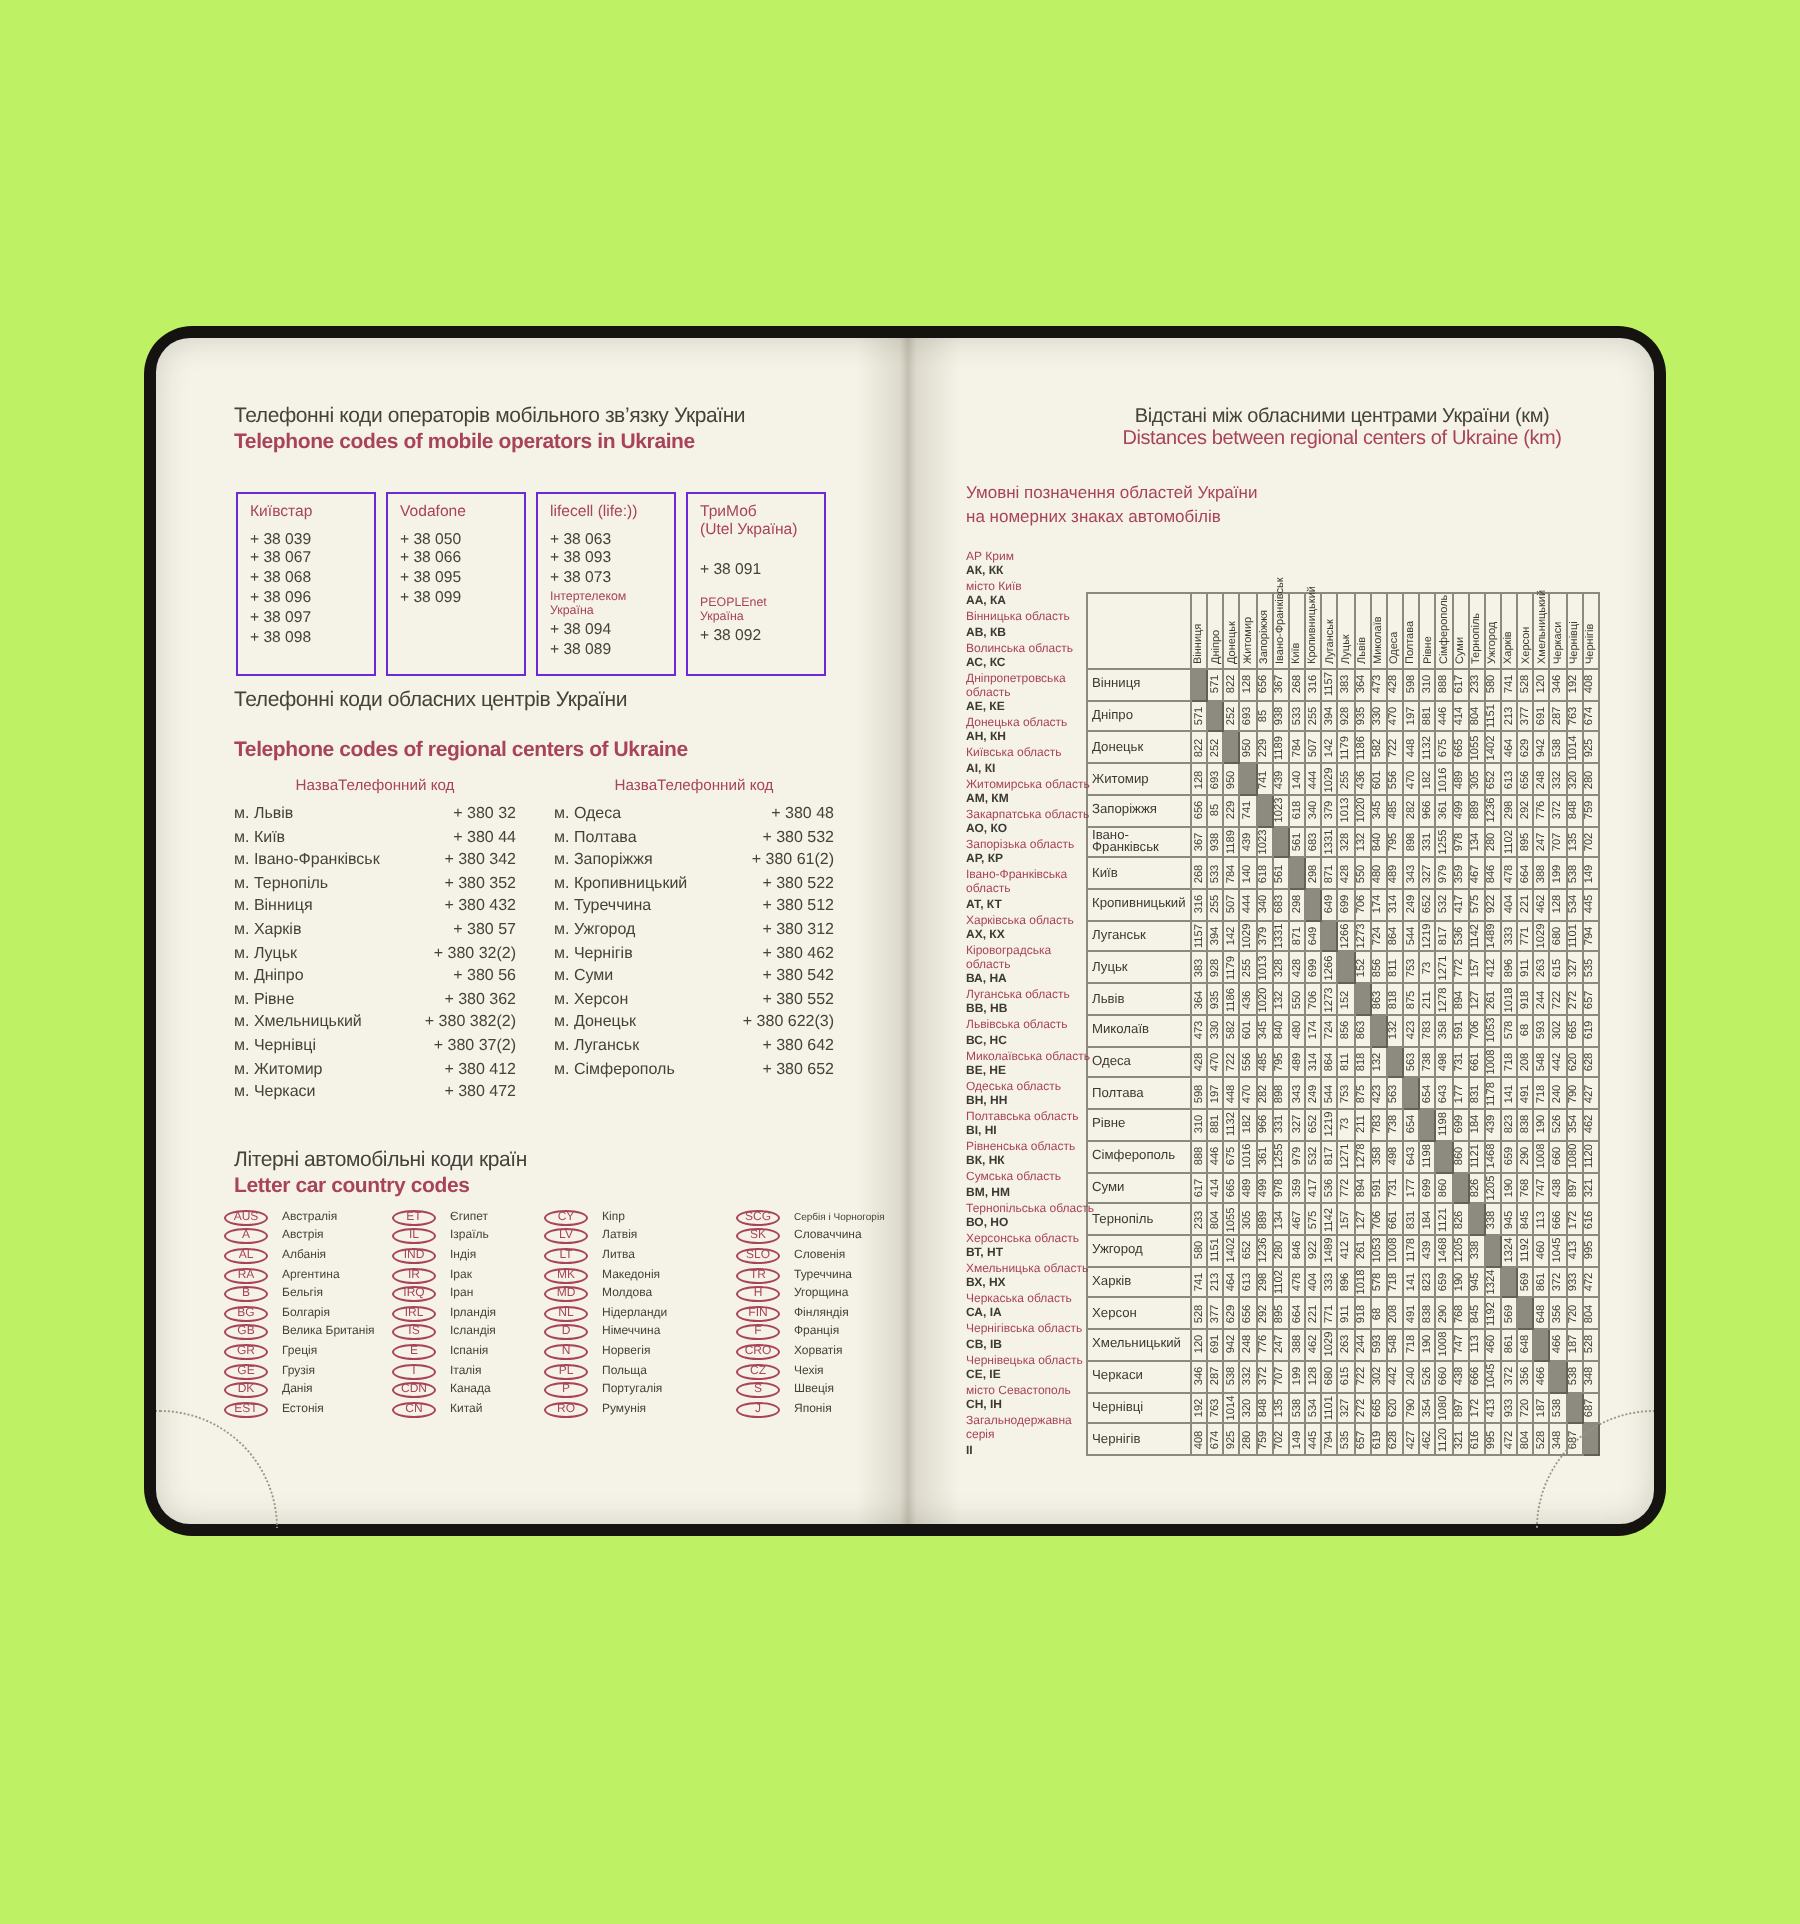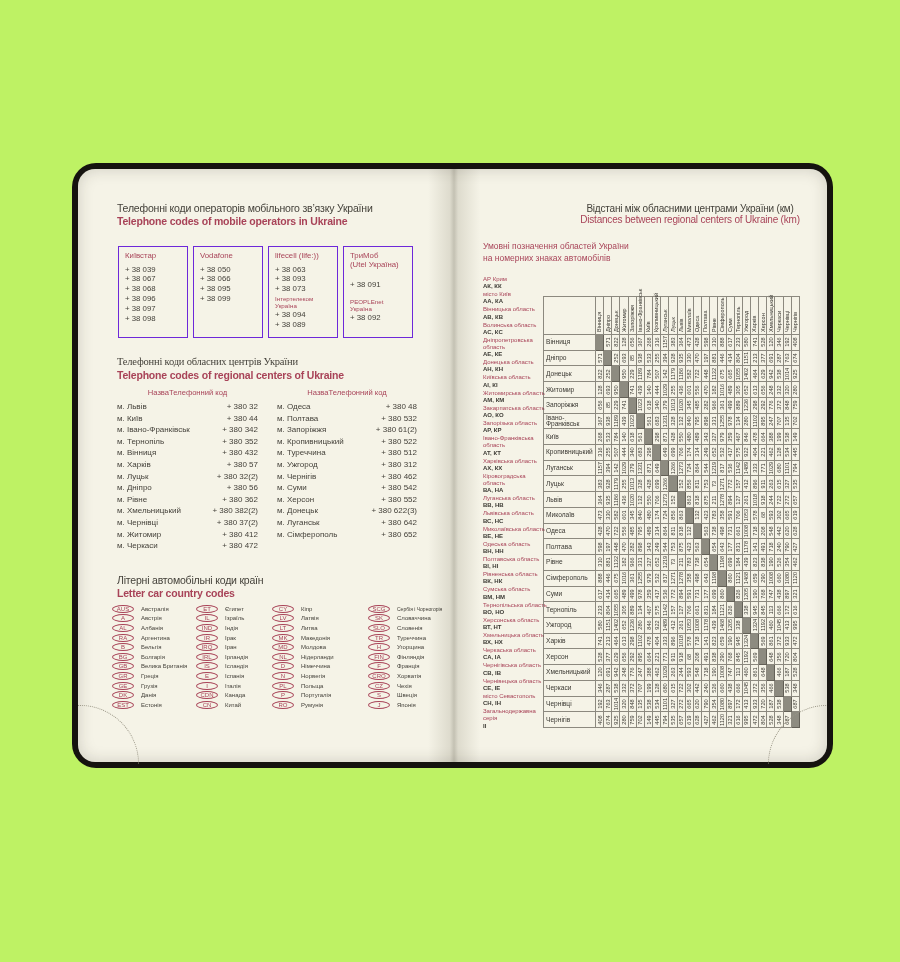--- a/index.html
+++ b/index.html
@@ -25,21 +25,21 @@
   .tear .arc{position:absolute;width:116px;height:116px;border:1px dotted #9a9686;border-radius:50%;}
   .tear.left{left:78px;top:702px;}
   .tear.left .arc{left:-57px;top:3px;}
   .tear.right{left:765px;top:702px;}
   .tear.right .arc{left:3px;top:3px;}
 
   
   .sec-title-ua{position:absolute;font-size:10.5px;letter-spacing:-.2px;color:var(--ink);white-space:nowrap;}
   .sec-title-en{position:absolute;font-size:10.5px;letter-spacing:-.2px;color:var(--red);white-space:nowrap;font-weight:bold;}
   #t1ua{left:117px;top:202px;} #t1en{left:117px;top:215px;}
-  #t2ua{left:117px;top:356px;font-family:Liberation Serif, serif;} #t2en{left:117px;top:369px;}
+  #t2ua{left:117px;top:344px;} #t2en{left:117px;top:369px;}
   #t3ua{left:117px;top:574px;} #t3en{left:117px;top:587px;}
 
   #op-boxes{position:absolute;left:118px;top:246px;display:flex;gap:5px;}
   .op-box{width:70px;height:92px;border:1px solid #6d28d9;box-sizing:border-box;padding:5px 5px 0 6px;}
   .op-title{font-size:7.8px;line-height:8.6px;color:var(--red);white-space:pre-line;margin-bottom:4px;}
   .op-num{font-size:7.8px;line-height:9.8px;color:var(--ink);white-space:nowrap;}
   .op-label{font-size:6.2px;line-height:7px;color:var(--red);white-space:pre-line;margin:1px 0;}
   .op-gap{height:7px;}
 
   .ph-col{position:absolute;top:388px;}
@@ -52,21 +52,21 @@
   .cc-col{position:absolute;top:604px;}
   #cc-col1{left:112px;} #cc-col2{left:196px;} #cc-col3{left:272px;} #cc-col4{left:368px;}
   .cc-row{display:flex;align-items:center;height:9.6px;}
   .cc-badge{width:22px;height:8px;box-sizing:border-box;border:1px solid var(--red);border-radius:50%;
             display:flex;align-items:center;justify-content:center;
             font-size:6px;color:var(--red);flex:0 0 22px;letter-spacing:0;}
   .cc-name{margin-left:7px;font-size:6px;color:var(--ink);white-space:nowrap;}
   .cc-name.small{font-size:5px;}
 
   
-  #rtitle{position:absolute;left:562px;top:203px;width:256px;text-align:center;}
+  #rtitle{position:absolute;left:543px;top:203px;width:256px;text-align:center;}
   #rtitle .ua{font-size:10px;letter-spacing:-.2px;color:var(--ink);white-space:nowrap;}
   #rtitle .en{font-size:10px;letter-spacing:-.2px;color:var(--red);white-space:nowrap;}
   #plates-title{position:absolute;left:483px;top:241px;color:var(--red);font-size:8.5px;line-height:11.5px;}
   #plates{position:absolute;left:483px;top:276px;width:66px;}
   .plate{margin-bottom:.6px;}
   .plate .nm{font-size:6px;line-height:7.2px;color:var(--red);}
   .plate .cd{font-size:6px;line-height:7.4px;font-weight:bold;color:#3b3933;}
 
   #dtable{position:absolute;left:543px;top:296px;display:grid;
           grid-template-columns:52px repeat(25,8.16px);

